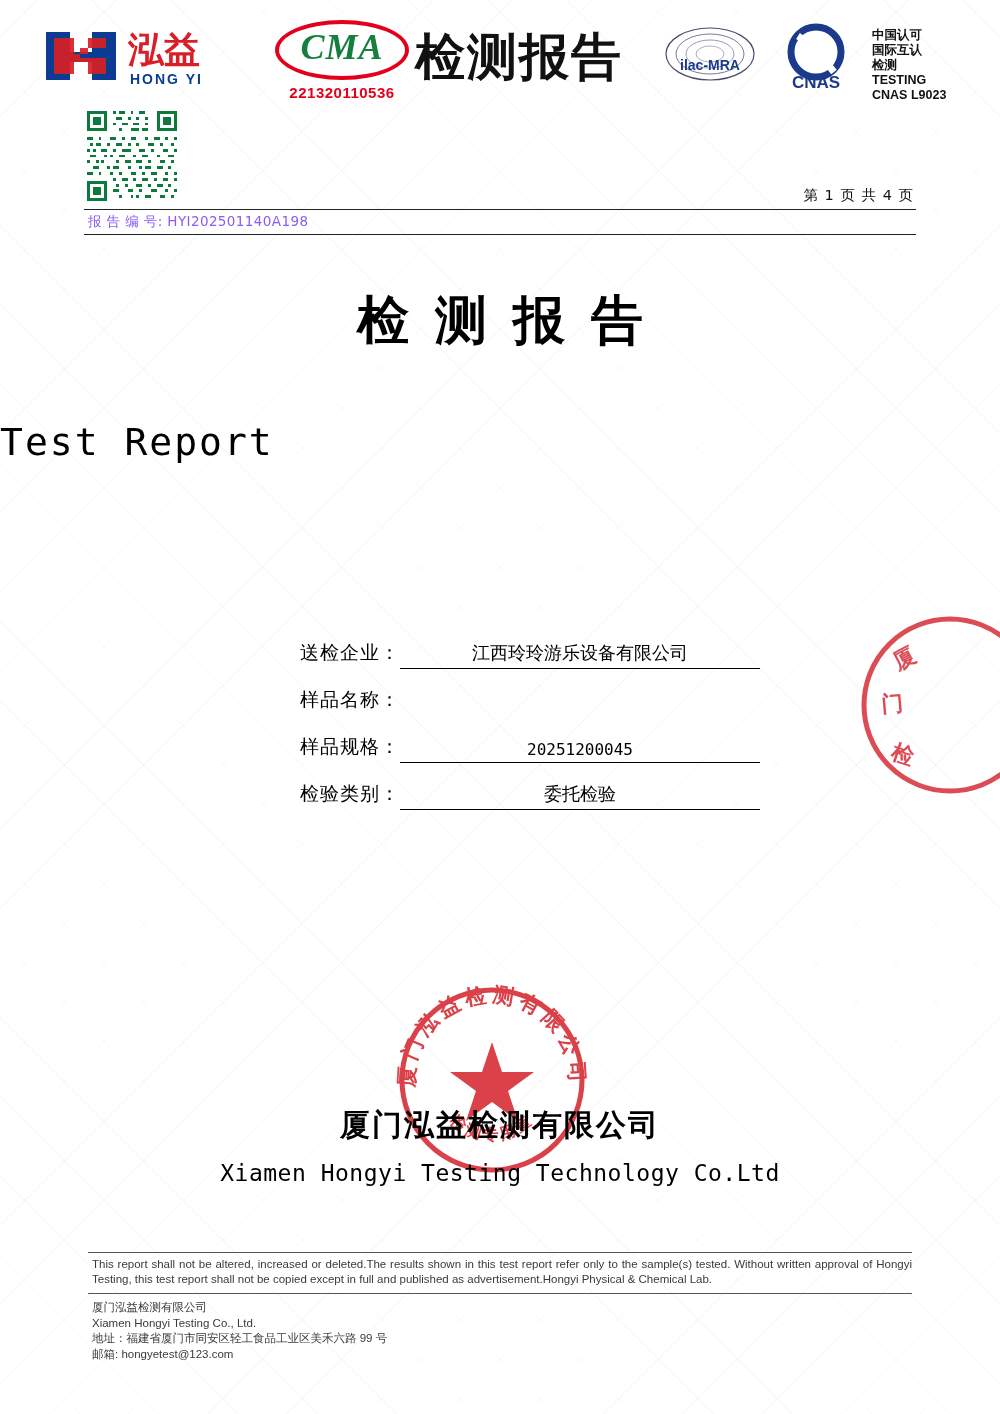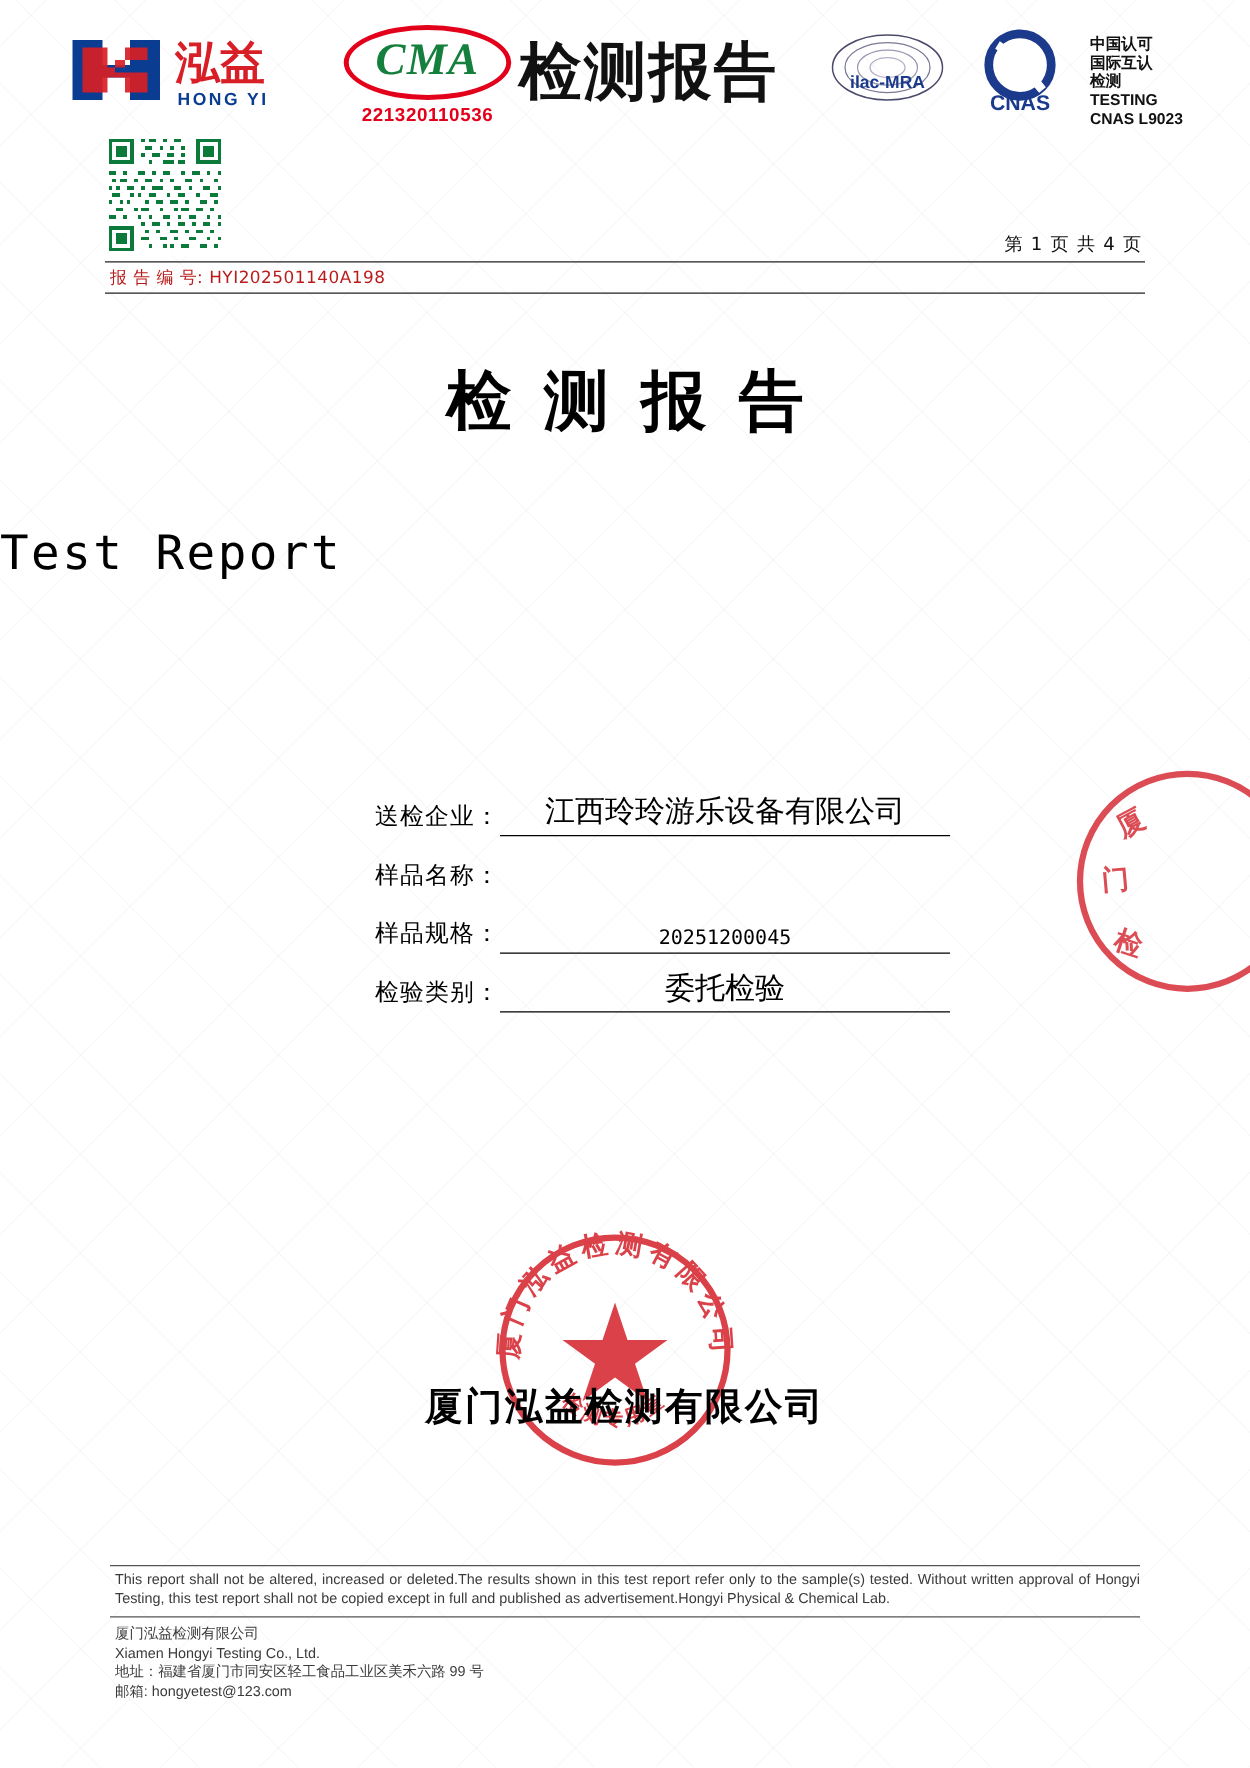--- a/index.html
+++ b/index.html
@@ -30,21 +30,21 @@
   .content { position: relative; z-index: 2; }
 
   
   .header {
     position: relative;
     height: 104px;
     padding: 14px 0 0 0;
   }
   .logo-hy {
     position: absolute;
-    left: 52px;
+    left: 40px;
     top: 22px;
     width: 210px;
     height: 70px;
   }
   .cma-block {
     position: absolute;
     left: 272px;
     top: 20px;
     width: 140px;
     text-align: center;
@@ -135,21 +135,21 @@
     right: 84px;
     top: 209px;
     border-top: 1.3px solid #222;
   }
   .report-no {
     position: absolute;
     left: 88px;
     top: 213px;
     font-family: "DejaVu Sans", sans-serif;
     font-size: 13.5px;
-    color: #b91c1c;
+    color: #8b5cf6;
     letter-spacing: 0.4px;
   }
   .rule-top2 {
     position: absolute;
     left: 84px;
     right: 84px;
     top: 234px;
     border-top: 1.3px solid #222;
   }
 
@@ -196,21 +196,21 @@
     color: #000;
     white-space: nowrap;
     padding-bottom: 3px;
     letter-spacing: 1px;
   }
   .field-value {
     flex: 1;
     border-bottom: 1.2px solid #000;
     text-align: center;
     font-family: "DejaVu Sans", sans-serif;
-    font-size: 24px;
+    font-size: 18px;
     color: #000;
     padding-bottom: 3px;
     white-space: nowrap;
   }
   .field-value.num {
     font-family: "DejaVu Sans Mono", monospace;
     font-size: 16px;
   }
 
   
@@ -528,20 +528,21 @@
     <div class="seal-edge">
       <svg width="180" height="210" viewBox="0 0 180 210">
         <circle cx="90" cy="105" r="86" fill="none" stroke="#d4202a" stroke-width="5"></circle>
         <text x="38" y="70" font-family="DejaVu Sans, sans-serif" font-size="22" font-weight="bold" fill="#d4202a" transform="rotate(-28 38 70)">厦</text>
         <text x="22" y="112" font-family="DejaVu Sans, sans-serif" font-size="22" font-weight="bold" fill="#d4202a" transform="rotate(-5 22 112)">门</text>
         <text x="30" y="158" font-family="DejaVu Sans, sans-serif" font-size="22" font-weight="bold" fill="#d4202a" transform="rotate(18 30 158)">检</text>
       </svg>
     </div>
 
     <div class="company-cn">厦门泓益检测有限公司</div>
+    <div class="company-en">Xiamen Hongyi Testing Technology Co.Ltd</div>
 
     <div class="footer-rule"></div>
     <div class="footer-note">This report shall not be altered, increased or deleted.The results shown in this test report refer only to the sample(s) tested. Without written approval of Hongyi Testing, this test report shall not be copied except in full and published as advertisement.Hongyi Physical &amp; Chemical Lab.</div>
     <div class="footer-rule2"></div>
     <div class="footer-block">
       <div>厦门泓益检测有限公司</div>
       <div>Xiamen Hongyi Testing Co., Ltd.</div>
       <div>地址：福建省厦门市同安区轻工食品工业区美禾六路 99 号</div>
       <div>邮箱: hongyetest@123.com</div>
     </div>

